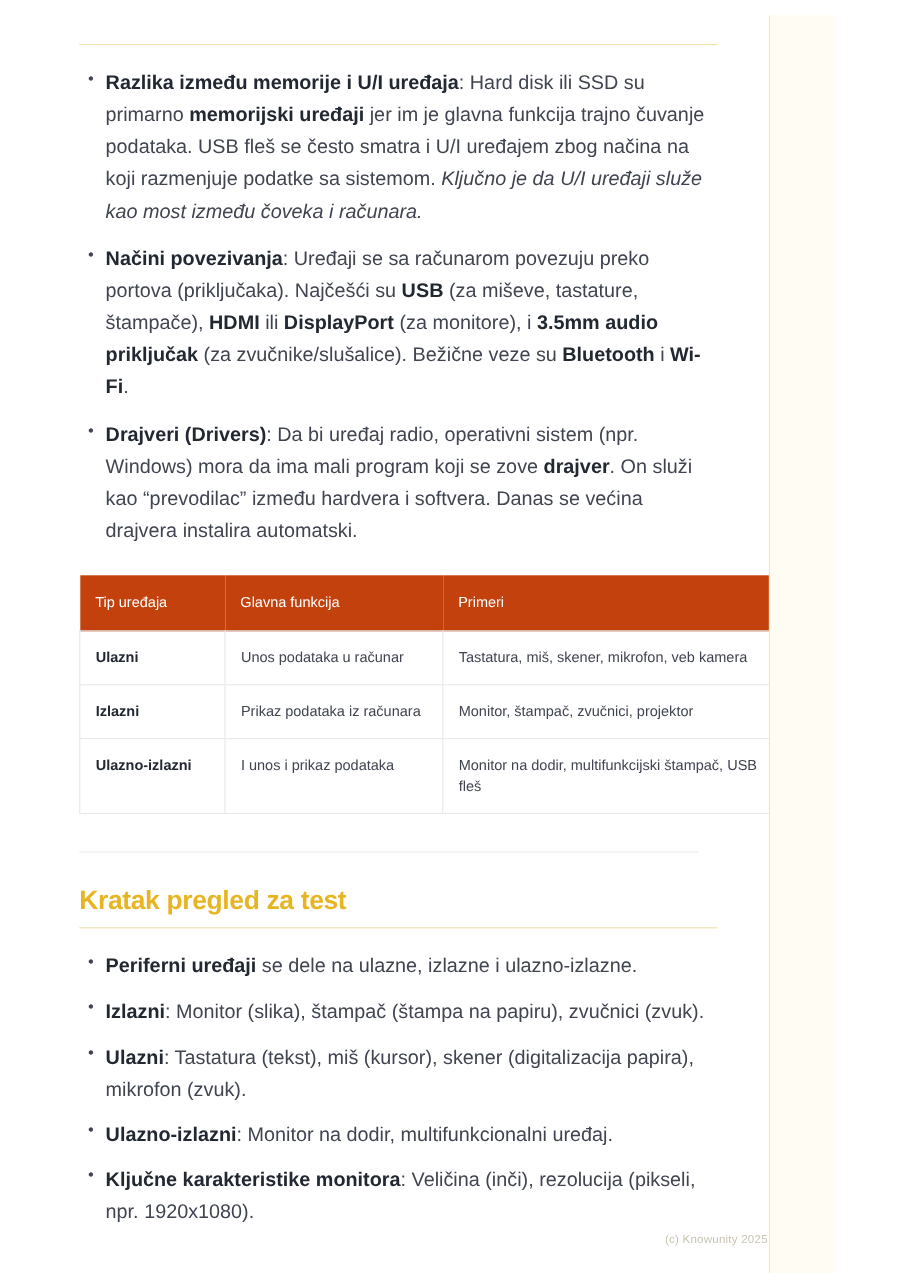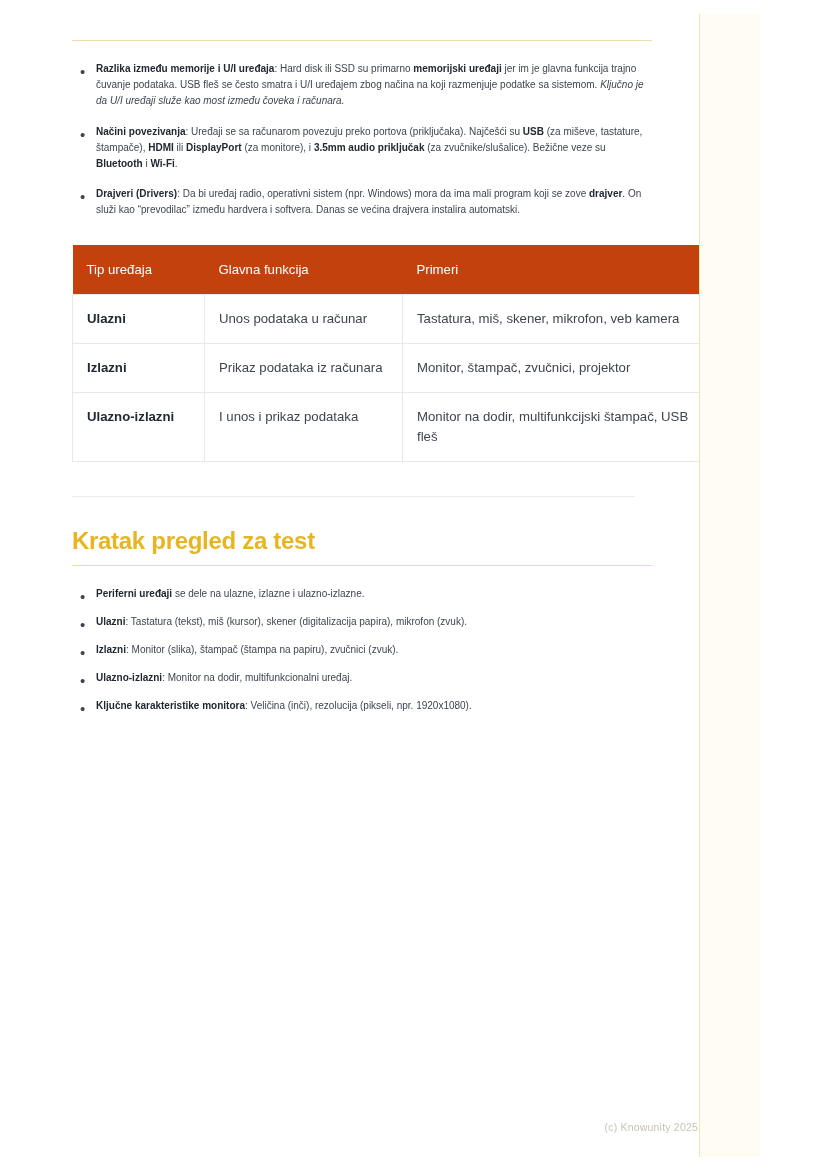--- a/index.html
+++ b/index.html
@@ -55,21 +55,21 @@
     margin: 0 0 20px 0;
     width: 100%;
   }
   ul.bullets {
     margin: 0;
     padding: 0 0 0 22px;
     list-style: none;
   }
   ul.bullets li {
     position: relative;
-    font-size: 10px;
+    font-size: 18px;
     line-height: 1.62;
     color: #3f4450;
     margin-bottom: 14px;
     padding-left: 2px;
   }
   ul.bullets li::before {
     content: "•";
     position: absolute;
     left: -14px;
     top: -1px;
@@ -171,22 +171,22 @@
       </tbody>
     </table>
 
     <div class="divider"></div>
 
     <div class="sec2">
       <h1 class="section-title">Kratak pregled za test</h1>
       <div class="title-rule"></div>
       <ul class="bullets" id="sec2-list">
           <li><b>Periferni uređaji</b><span> se dele na ulazne, izlazne i ulazno-izlazne.</span></li>
+          <li><b>Izlazni</b><span>: Monitor (slika), štampač (štampa na papiru), zvučnici (zvuk).</span></li>
           <li><b>Ulazni</b><span>: Tastatura (tekst), miš (kursor), skener (digitalizacija papira), mikrofon (zvuk).</span></li>
-          <li><b>Izlazni</b><span>: Monitor (slika), štampač (štampa na papiru), zvučnici (zvuk).</span></li>
           <li><b>Ulazno-izlazni</b><span>: Monitor na dodir, multifunkcionalni uređaj.</span></li>
           <li><b>Ključne karakteristike monitora</b><span>: Veličina (inči), rezolucija (pikseli, npr. 1920x1080).</span></li>
         </ul>
     </div>
 
   </div>
   <div class="right-strip"></div>
   <div class="footer-note">(c) Knowunity 2025</div>
 </div>
 

